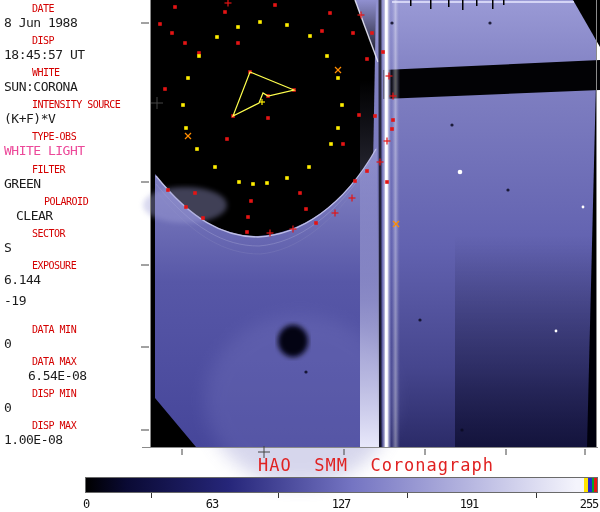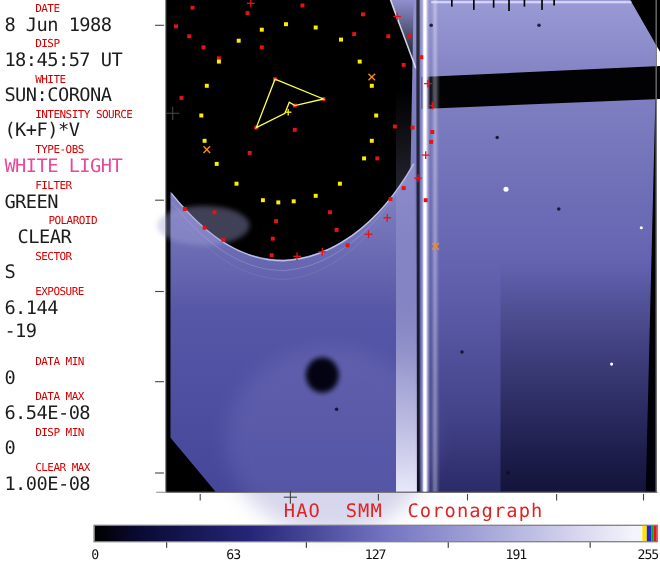--- a/index.html
+++ b/index.html
@@ -5,21 +5,21 @@
   html,body{margin:0;padding:0;}
   body{
     width:600px;height:512px;position:relative;overflow:hidden;
     background:#ffffff;
     font-family:"DejaVu Sans Mono", monospace;
   }
   
   #metadata-panel{position:absolute;left:0;top:0;width:148px;height:460px;}
   .field{position:absolute;left:4px;width:144px;}
   .flabel{display:block;font-size:10px;line-height:11px;letter-spacing:-0.5px;white-space:pre;padding-left:28px;}
-  .fvalue{display:block;font-size:17px;line-height:16px;margin-top:1px;letter-spacing:-0.5px;white-space:pre;}
+  .fvalue{display:block;font-size:13px;line-height:16px;margin-top:1px;letter-spacing:-0.5px;white-space:pre;}
   
   #plot-svg{position:absolute;left:0;top:0;}
   
   #plot-title{position:absolute;left:250px;top:455px;width:244px;text-align:center;
     font-size:17px;letter-spacing:1px;white-space:pre;}
   
   #colorbar{position:absolute;left:85px;top:477px;width:511px;height:14px;
     border:1px solid #6a6a6a;box-sizing:content-box;}
   #cb-stripes{position:absolute;right:0;top:0;bottom:0;display:flex;}
   .cb-stripe{height:100%;}
@@ -278,28 +278,28 @@
     </div>
     <div class="field" style="top: 291.9px;">
       <span class="fvalue" style="color: rgb(28, 28, 28);">-19</span>
     </div>
     <div class="field" style="top: 324px;">
       <span class="flabel" style="color: rgb(212, 0, 0);">DATA MIN</span>
       <span class="fvalue" style="color: rgb(28, 28, 28);">0</span>
     </div>
     <div class="field" style="top: 356.1px;">
       <span class="flabel" style="color: rgb(212, 0, 0);">DATA MAX</span>
-      <span class="fvalue" style="color: rgb(28, 28, 28);">6.54E-08</span>
+      <span class="fvalue" style="color: rgb(28, 28, 28); margin-left: 24px;">6.54E-08</span>
     </div>
     <div class="field" style="top: 388.2px;">
       <span class="flabel" style="color: rgb(212, 0, 0);">DISP MIN</span>
       <span class="fvalue" style="color: rgb(28, 28, 28);">0</span>
     </div>
     <div class="field" style="top: 420.3px;">
-      <span class="flabel" style="color: rgb(212, 0, 0);">CLEAR MAX</span>
+      <span class="flabel" style="color: rgb(212, 0, 0);">DISP MAX</span>
       <span class="fvalue" style="color: rgb(28, 28, 28);">1.00E-08</span>
     </div>
   </div>
 
 <div id="plot-title" style="color: rgb(224, 34, 34); text-align: right;">HAO  SMM  Coronagraph</div>
 
 <div id="colorbar" style="background: linear-gradient(to right, rgb(0, 0, 0) 0%, rgb(10, 10, 52) 8%, rgb(38, 38, 122) 28%, rgb(116, 116, 194) 52%, rgb(182, 182, 224) 75%, rgb(244, 244, 252) 96%);">
   <div id="cb-stripes">
       <div class="cb-stripe" style="width: 4px; background: rgb(255, 228, 0);"></div>
       <div class="cb-stripe" style="width: 4px; background: rgb(38, 38, 204);"></div>

